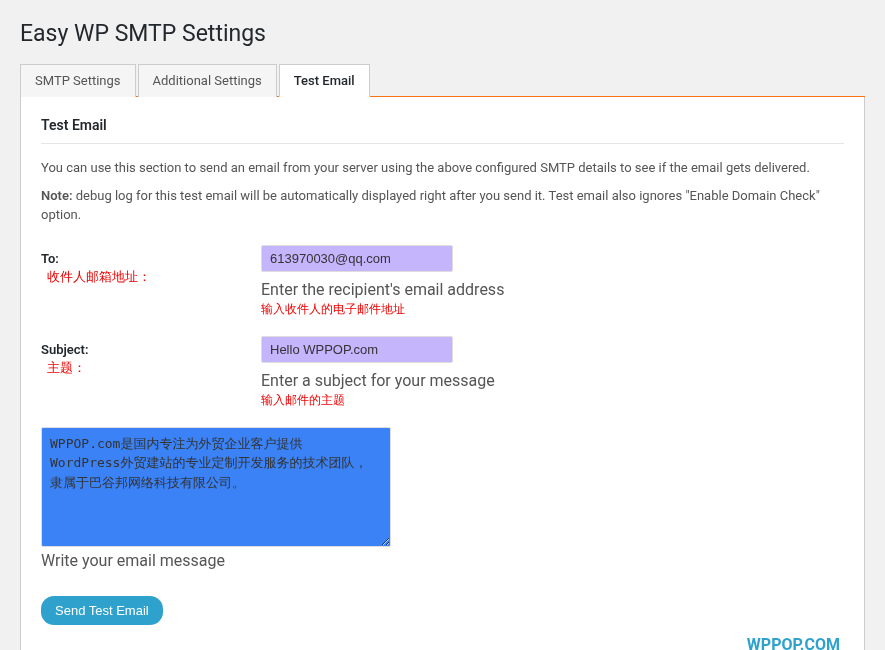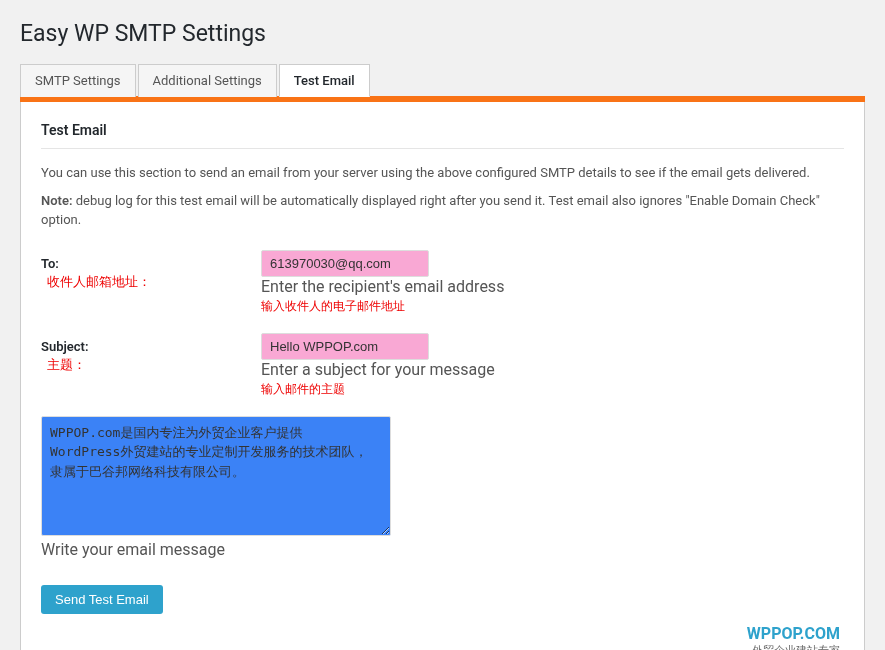--- a/index.html
+++ b/index.html
@@ -13,21 +13,21 @@
       min-height: 650px;
     }
     .page-title {
       font-size: 23px;
       font-weight: 400;
       color: #23282d;
       margin-bottom: 16px;
     }
     .tabs-container {
       display: flex;
-      border-bottom: 6px solid #f97316;
+      border-bottom: 1px solid #f97316;
       margin-bottom: 0;
     }
     .tab {
       padding: 8px 14px;
       border: 1px solid #ccc;
       border-bottom: none;
       background: #f5f5f5;
       cursor: pointer;
       font-size: 13px;
       color: #555;
@@ -89,28 +89,28 @@
       font-size: 13px;
       color: #e00;
       margin-top: 2px;
       margin-left: 6px;
     }
     .form-field-col {
       flex: 1;
     }
     .form-input {
       display: block;
-      width: 168px;
+      width: 192px;
       padding: 5px 8px;
       border: 1px solid #ddd;
-      background: #f9a8d4;
+      background: #c4b5fd;
       font-size: 13px;
       color: #333;
       border-radius: 2px;
-      margin-bottom: 0;
+      margin-bottom: 8px;
     }
     .form-textarea {
       display: block;
       width: 350px;
       height: 120px;
       padding: 6px 8px;
       border: 1px solid #ddd;
       background: #3b82f6;
       font-size: 13px;
       color: #333;
@@ -127,21 +127,21 @@
     .hint-cn {
       font-size: 12px;
       color: #e00;
     }
     .send-btn {
       display: inline-block;
       padding: 7px 14px;
       background: #2ea2cc;
       color: #fff;
       border: none;
-      border-radius: 3px;
+      border-radius: 13px;
       font-size: 13px;
       cursor: pointer;
       margin-top: 6px;
     }
     .footer-brand {
       text-align: right;
       margin-top: 10px;
       padding-right: 4px;
     }
     .footer-brand .brand-main {

